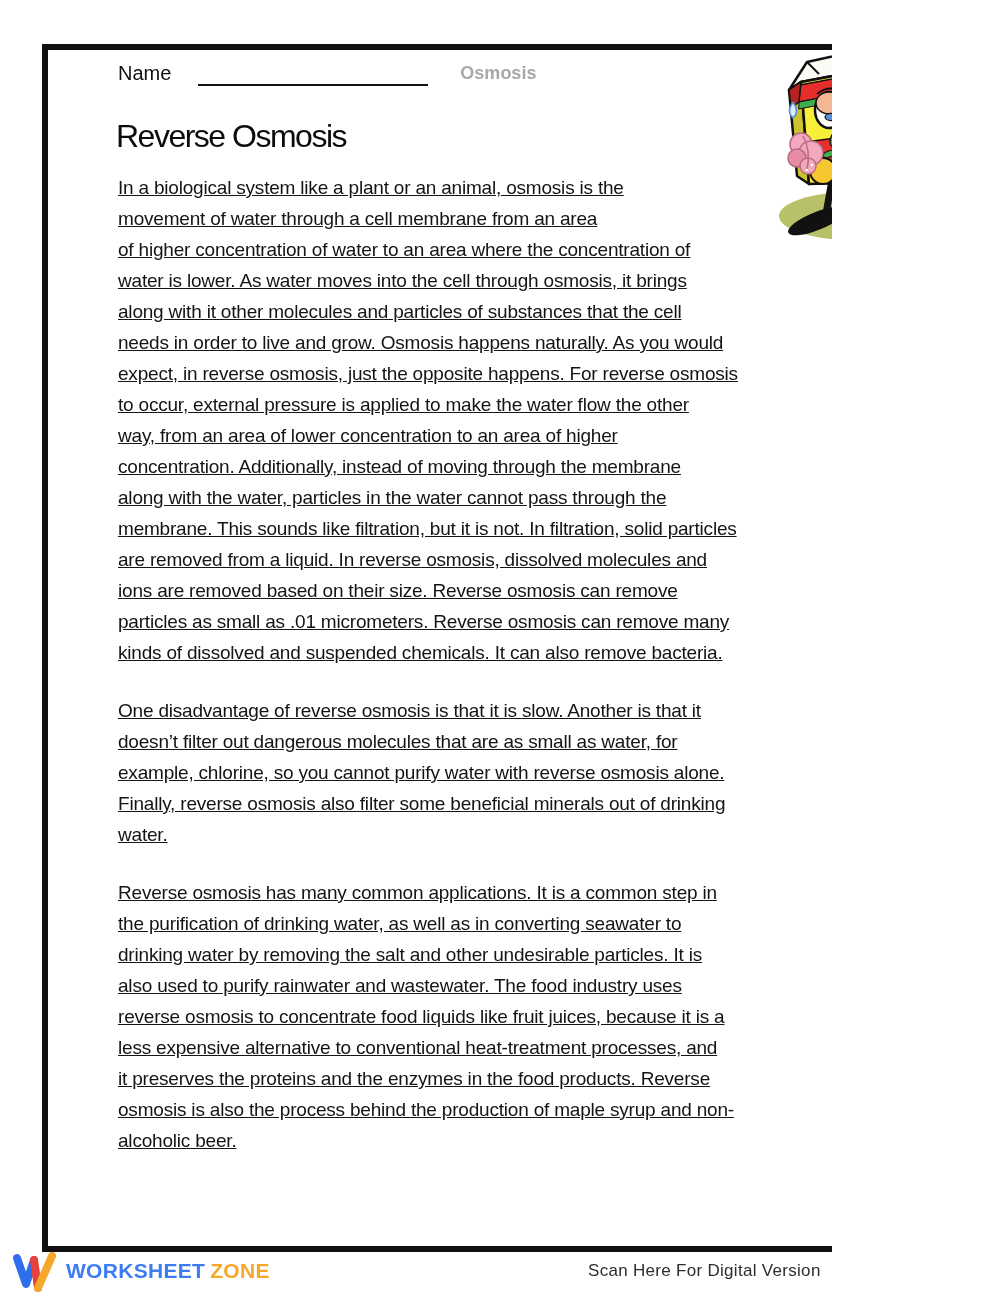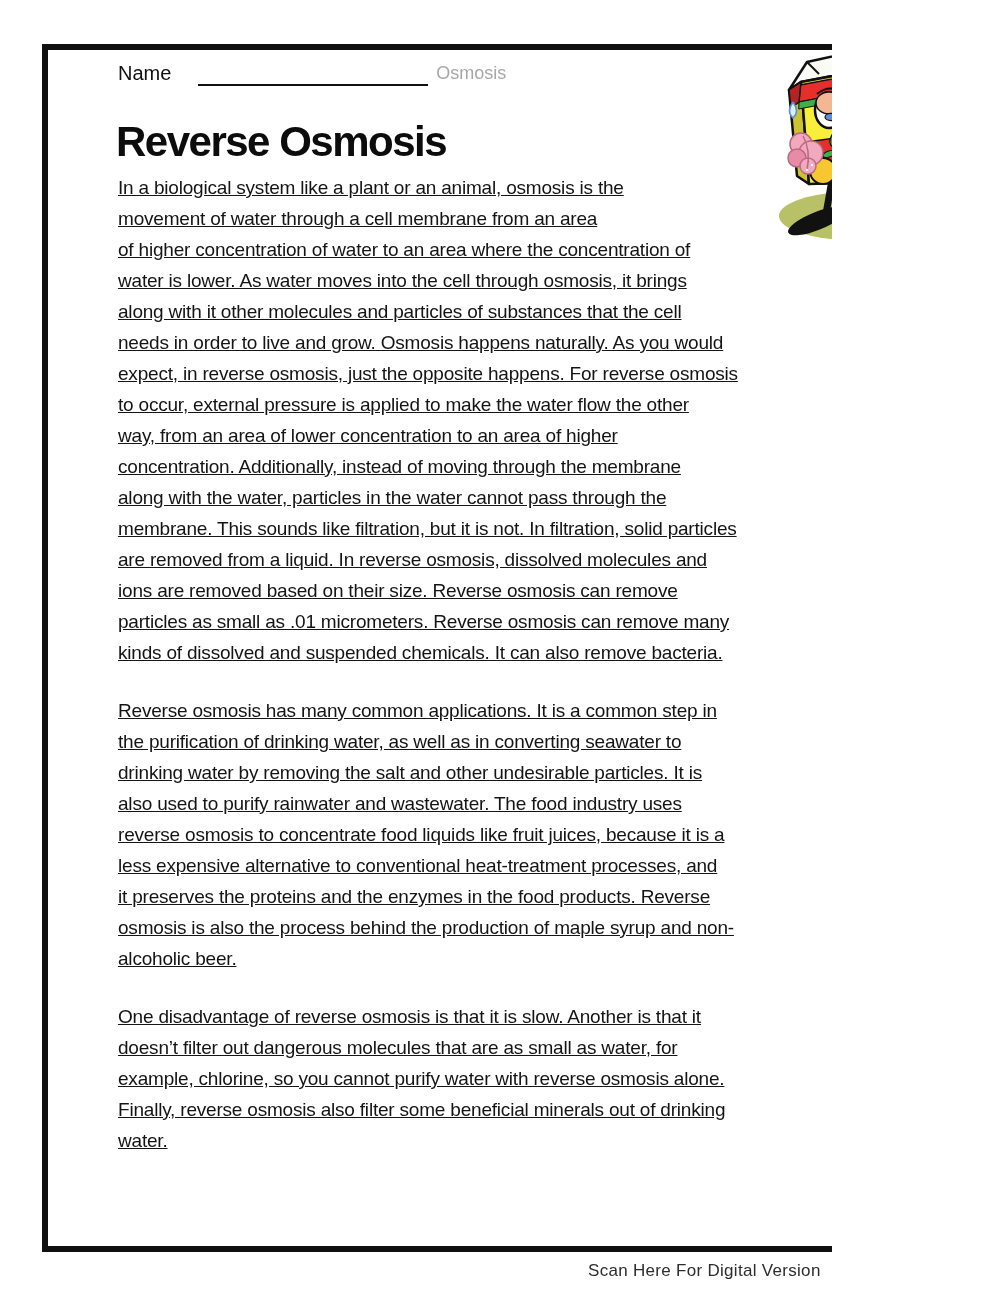--- a/index.html
+++ b/index.html
@@ -4,22 +4,22 @@
 <style>
   html,body{margin:0;padding:0;background:#fff;}
   .page{position:relative;width:832px;height:1294px;background:#fff;overflow:hidden;
         font-family:"Liberation Sans",sans-serif;color:#161616;}
   .frame{position:absolute;left:42px;top:44px;width:916px;height:1208px;
          border:6px solid #101010;box-sizing:border-box;background:#fff;}
   .name-row{position:absolute;left:118px;top:60px;display:flex;align-items:flex-end;}
   .name-label{font-size:20px;color:#111;line-height:26px;}
   .name-underline{display:inline-block;width:230px;height:24px;margin-left:27px;
                   border-bottom:2px solid #111;}
-  .topic-label{margin-left:8px;font-size:18px;font-weight:normal;color:#a8a8a8;line-height:26px;}
-  .doc-title{position:absolute;left:116px;top:118px;margin:0;font-size:42px;font-weight:700;
+  .topic-label{margin-left:32px;font-size:18px;font-weight:bold;color:#a8a8a8;line-height:26px;}
+  .doc-title{position:absolute;left:116px;top:118px;margin:0;font-size:32px;font-weight:400;
              letter-spacing:-1.5px;color:#0c0c0c;}
   .article{position:absolute;left:118px;top:172px;width:806px;text-decoration:underline;}
   .article p{margin:0 0 27px 0;font-size:19px;line-height:31px;letter-spacing:-0.2px;
              color:#141414;white-space:pre-line;}
   .cartoon{position:absolute;left:763px;top:24px;width:178px;height:222px;z-index:3;}
   .footer-logo{position:absolute;left:12px;top:1250px;display:flex;align-items:center;z-index:2;}
   .brand-text{font-size:21px;font-weight:bold;letter-spacing:0.3px;margin-left:8px;}
   .brand-worksheet{color:#3d7bf5;}
   .brand-zone{color:#f9a72b;margin-left:5px;}
   .scan-text{position:absolute;left:588px;top:1261px;font-size:17px;color:#2d2d2d;
@@ -53,34 +53,34 @@
 expect, in reverse osmosis, just the opposite happens. For reverse osmosis
 to occur, external pressure is applied to make the water flow the other
 way, from an area of lower concentration to an area of higher
 concentration. Additionally, instead of moving through the membrane
 along with the water, particles in the water cannot pass through the
 membrane. This sounds like filtration, but it is not. In filtration, solid particles
 are removed from a liquid. In reverse osmosis, dissolved molecules and
 ions are removed based on their size. Reverse osmosis can remove
 particles as small as .01 micrometers. Reverse osmosis can remove many
 kinds of dissolved and suspended chemicals. It can also remove bacteria.</p>
+    <p>One disadvantage of reverse osmosis is that it is slow. Another is that it
+doesn’t filter out dangerous molecules that are as small as water, for
+example, chlorine, so you cannot purify water with reverse osmosis alone.
+Finally, reverse osmosis also filter some beneficial minerals out of drinking
+water.</p>
     <p>Reverse osmosis has many common applications. It is a common step in
 the purification of drinking water, as well as in converting seawater to
 drinking water by removing the salt and other undesirable particles. It is
 also used to purify rainwater and wastewater. The food industry uses
 reverse osmosis to concentrate food liquids like fruit juices, because it is a
 less expensive alternative to conventional heat-treatment processes, and
 it preserves the proteins and the enzymes in the food products. Reverse
 osmosis is also the process behind the production of maple syrup and non-
 alcoholic beer.</p>
-    <p>One disadvantage of reverse osmosis is that it is slow. Another is that it
-doesn’t filter out dangerous molecules that are as small as water, for
-example, chlorine, so you cannot purify water with reverse osmosis alone.
-Finally, reverse osmosis also filter some beneficial minerals out of drinking
-water.</p>
   </div>
 
   <svg class="cartoon" viewBox="0 0 178 222" xmlns="http://www.w3.org/2000/svg">
 
     <ellipse cx="90" cy="192" rx="74" ry="24" fill="#b8c068"></ellipse>
 
     <path d="M70,150 L63,190" stroke="#111" stroke-width="7" fill="none"></path>
     <path d="M100,150 L109,184" stroke="#111" stroke-width="7" fill="none"></path>
 
     <ellipse cx="54" cy="197" rx="31" ry="9" fill="#111" transform="rotate(-22 54 197)"></ellipse>
@@ -136,20 +136,29 @@
     </g>
     <circle cx="44" cy="146" r="1.3" fill="#fff"></circle>
       <circle cx="49" cy="141" r="1.3" fill="#fff"></circle>
 
     <path d="M108,100 C126,94 132,80 134,64" stroke="#111" stroke-width="6" fill="none" stroke-linecap="round"></path>
     <circle cx="135" cy="60" r="7" fill="#111"></circle>
     <circle cx="141" cy="55" r="3.5" fill="#111"></circle>
     <circle cx="129" cy="54" r="3.5" fill="#111"></circle>
   </svg>
 
+  <div class="footer-logo">
+    <svg width="46" height="42" viewBox="0 0 46 42" xmlns="http://www.w3.org/2000/svg">
+      <path d="M5,8 L14,34 L22,10" stroke="#2f6fed" stroke-width="8" fill="none" stroke-linecap="round" stroke-linejoin="round"></path>
+      <path d="M22,10 L26,38" stroke="#e8403a" stroke-width="8" fill="none" stroke-linecap="round"></path>
+      <path d="M26,38 L40,6" stroke="#f6a82c" stroke-width="8" fill="none" stroke-linecap="round"></path>
+    </svg>
+    <span class="brand-text brand-worksheet">WORKSHEET</span>
+    <span class="brand-text brand-zone">ZONE</span>
+  </div>
 
   <div class="scan-text">Scan Here For Digital Version</div>
 
   <div class="qr-box">
     <svg viewBox="0 0 58 58" xmlns="http://www.w3.org/2000/svg">
       <rect x="0" y="0" width="58" height="58" fill="#fff"></rect>
 
       <rect x="1.7" y="1.7" width="18.2" height="18.2" fill="#000"></rect>
       <rect x="4.3" y="4.3" width="13" height="13" fill="#fff"></rect>
       <rect x="6.9" y="6.9" width="7.8" height="7.8" fill="#000"></rect>

